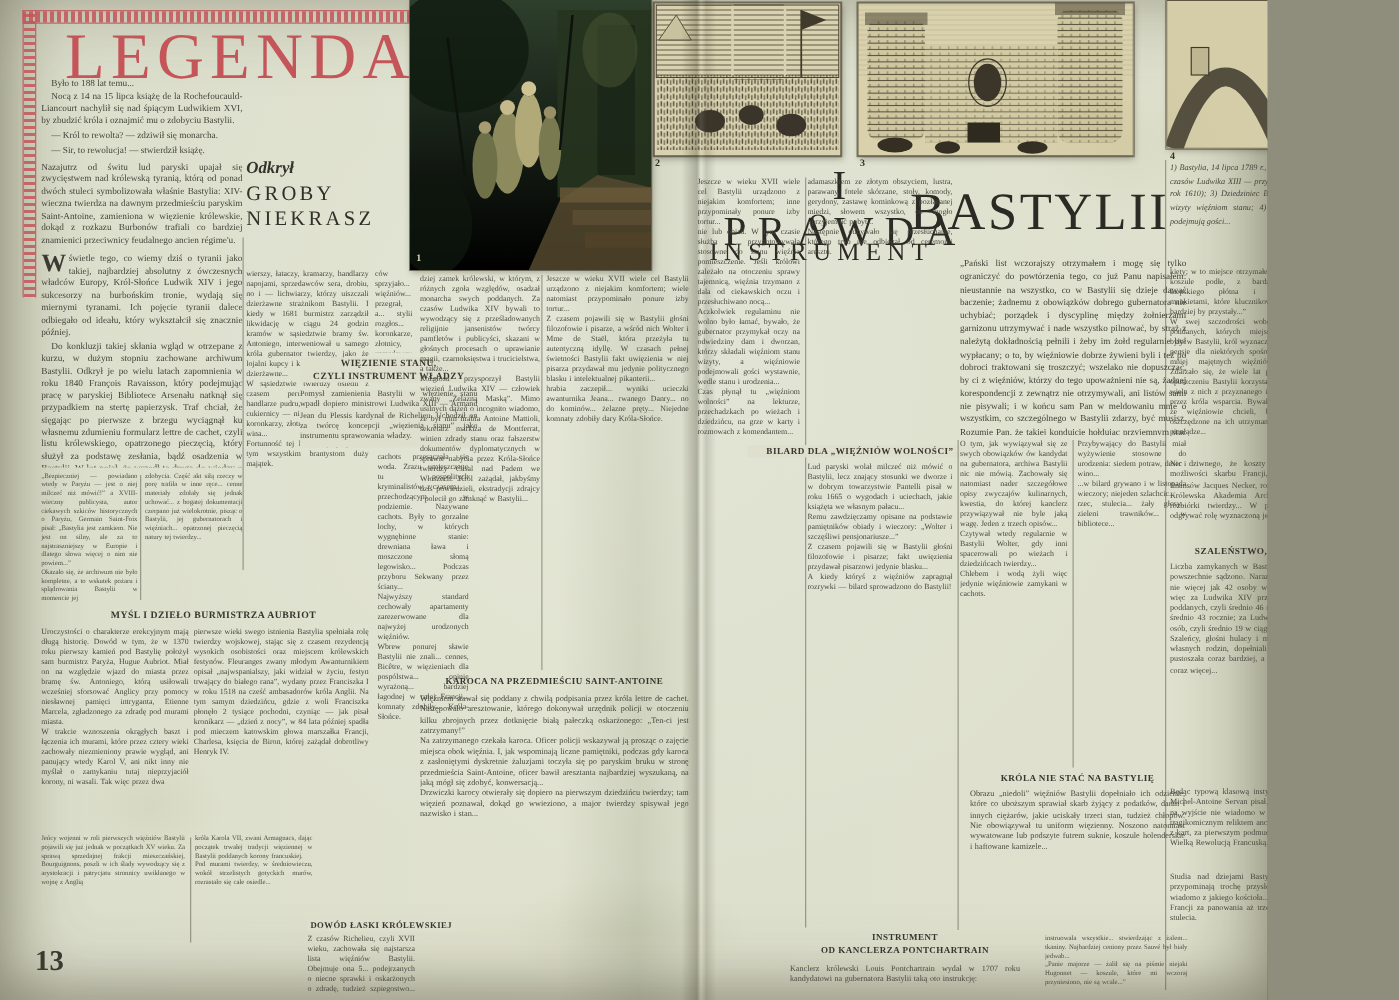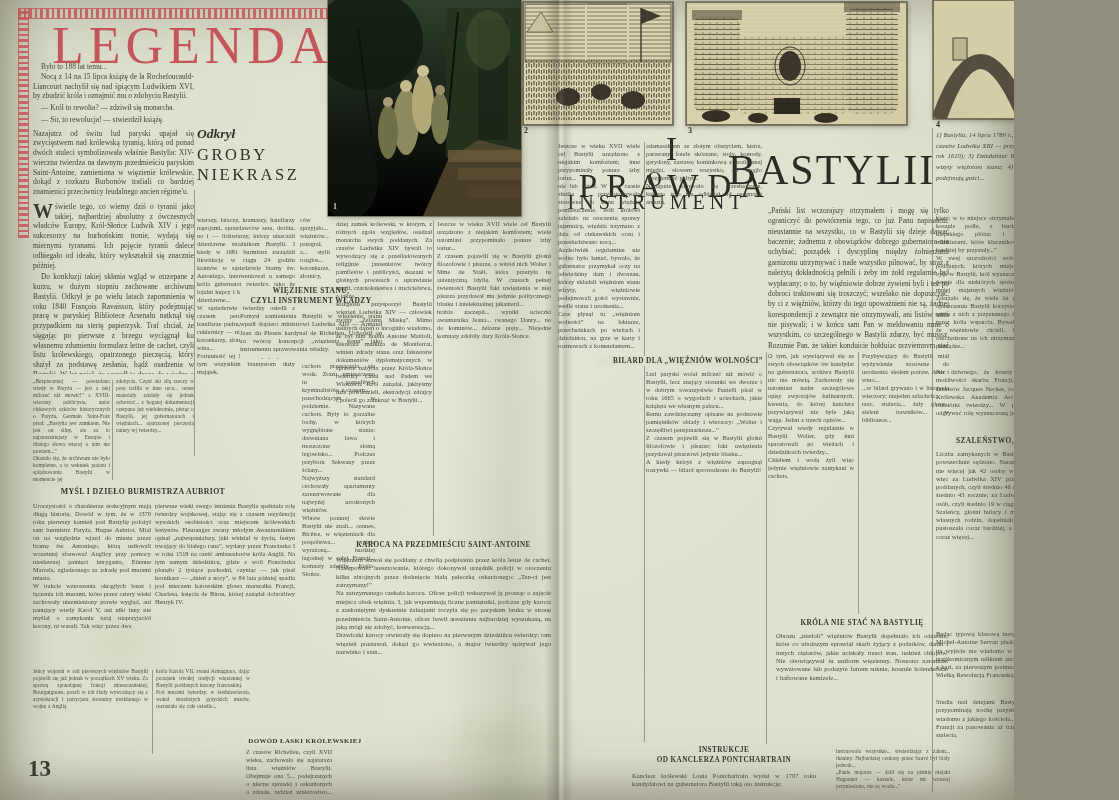--- a/index.html
+++ b/index.html
@@ -14,21 +14,21 @@
   .abs{position:absolute}
   .t{position:absolute;text-align:justify;white-space:pre-line;overflow:hidden;
      font-size:6.3px;line-height:1.27;color:#4a4940;word-spacing:.4px}
   .intro{font-size:7.4px;line-height:1.32;color:#44433a}
   .intro .ip{text-indent:8px;text-align:justify}
   .sm{font-size:5.4px;line-height:1.3;color:#504f45}
   .b{font-weight:400}
   .hd{position:absolute;font-weight:700;text-align:center;color:#38362e;
       letter-spacing:.4px;font-size:7.5px;line-height:1.35;white-space:pre-line}
   .hd.bgp{background:#dee0cd}
-  .hd.left{text-align:center}
+  .hd.left{text-align:right}
   .rule{position:absolute;width:1px;background:rgba(72,69,55,.45)}
   .gutter{position:absolute;left:545px;top:0;width:28px;height:800px;
       background:linear-gradient(90deg,rgba(60,56,38,0),rgba(60,56,38,.30) 45%,rgba(255,255,248,.10) 56%,rgba(60,56,38,.16) 72%,rgba(60,56,38,0));}
   .title{position:absolute;left:52px;top:16px;width:295px;font-size:52px;letter-spacing:5px;
       color:#c4565a;font-family:"Liberation Serif",serif;font-weight:400}
   .btop{position:absolute;left:18px;top:8px;width:320px;height:11px;opacity:.85;
       border-top:1.6px solid #c4565a;border-bottom:1.6px solid #c4565a;
       background:repeating-linear-gradient(90deg,#c4565a 0 2.6px,rgba(196,86,90,0) 2.6px 5.6px)}
   .bleft{position:absolute;left:18px;top:8px;width:11px;height:230px;opacity:.85;
       border-left:1.6px solid #c4565a;border-right:1.6px solid #c4565a;
@@ -267,21 +267,21 @@
 Czytywał wtedy regularnie w Bastylii Wolter, gdy inni spacerowali po wieżach i dziedzińcach twierdzy...
 Chlebem i wodą żyli więc jedynie więźniowie zamykani w cachots.</div>
   <div class="rule" style="left:858px;top:352px;height:262px"></div>
   <div class="t" style="left:862px;top:352px;width:87px;height:262px">Przybywający do Bastylii miał wyżywienie stosowne do urodzenia: siedem potraw, deser i wino...
 ...w bilard grywano i w listopada wieczory; niejeden szlachcic...
 rzec, stulecia... żały głosy... zieleni trawników... w bibliotece...</div>
 
   <div class="hd" style="left:776px;top:618px;width:172px;font-size:7.3px">KRÓLA NIE STAĆ NA BASTYLIĘ</div>
   <div class="t" style="left:776px;top:632px;width:172px;height:108px;font-size:6.6px">Obrazu „niedoli” więźniów Bastylii dopełniało ich odzienie, które co uboższym sprawiał skarb żyjący z podatków, danin i innych ciężarów, jakie uciskały trzeci stan, tudzież chłopów. Nie obowiązywał tu uniform więzienny. Noszono natomiast wywatowane lub podszyte futrem suknie, koszule holenderskie i haftowane kamizele...</div>
 
-  <div class="hd" style="left:632px;top:746px;width:184px;font-size:7.2px">INSTRUKCJE
+  <div class="hd" style="left:632px;top:746px;width:184px;font-size:7.2px">INSTRUMENT
 OD KANCLERZA PONTCHARTRAIN</div>
   <div class="t" style="left:632px;top:772px;width:184px;height:24px;font-size:6.5px">Kanclerz królewski Louis Pontchartrain wydał w 1707 roku kandydatowi na gubernatora Bastylii taką oto instrukcję:</div>
   <div class="t sm" style="left:836px;top:748px;width:114px;height:48px">instruowała wszystkie... stwierdzając z żalem... tkaniny. Najbardziej ceniony przez Sauvé był biały jedwab...
 „Panie majorze — żalił się na piśmie niejaki Hugonnet — koszule, które mi wczoraj przyniesiono, nie są wcale...”</div>
 
   <div class="rule" style="left:932px;top:128px;height:664px"></div>
   <div class="t" style="left:936px;top:214px;width:83px;height:150px">kiety; w to miejsce otrzymałem koszule podłe, z bardzo kiepskiego płótna i z mankietami, które klucznikowi bardziej by przystały...”
 W swej szczodrości wobec poddanych, których miejsce było w Bastylii, król wyznaczył pensje dla niektórych spośród mniej majętnych więźniów. Zdarzało się, że wiele lat po opuszczeniu Bastylii korzystało wielu z nich z przyznanego im przez króla wsparcia. Bywało, że więźniowie chcieli, by oszczędzone na ich utrzymanie pieniądze...</div>
   <div class="rule" style="left:1022px;top:216px;height:146px"></div>
   <div class="t" style="left:1026px;top:214px;width:86px;height:150px">de Renneville, niejeden starał się o przyznanie pobytu w Bastylii, chcąc tą drogą wejść w bardziej zażyłe stosunki z fortuną. Nie znaczy to jednak, że każdy zainteresowany zasługiwał na taką łaskę króla.

